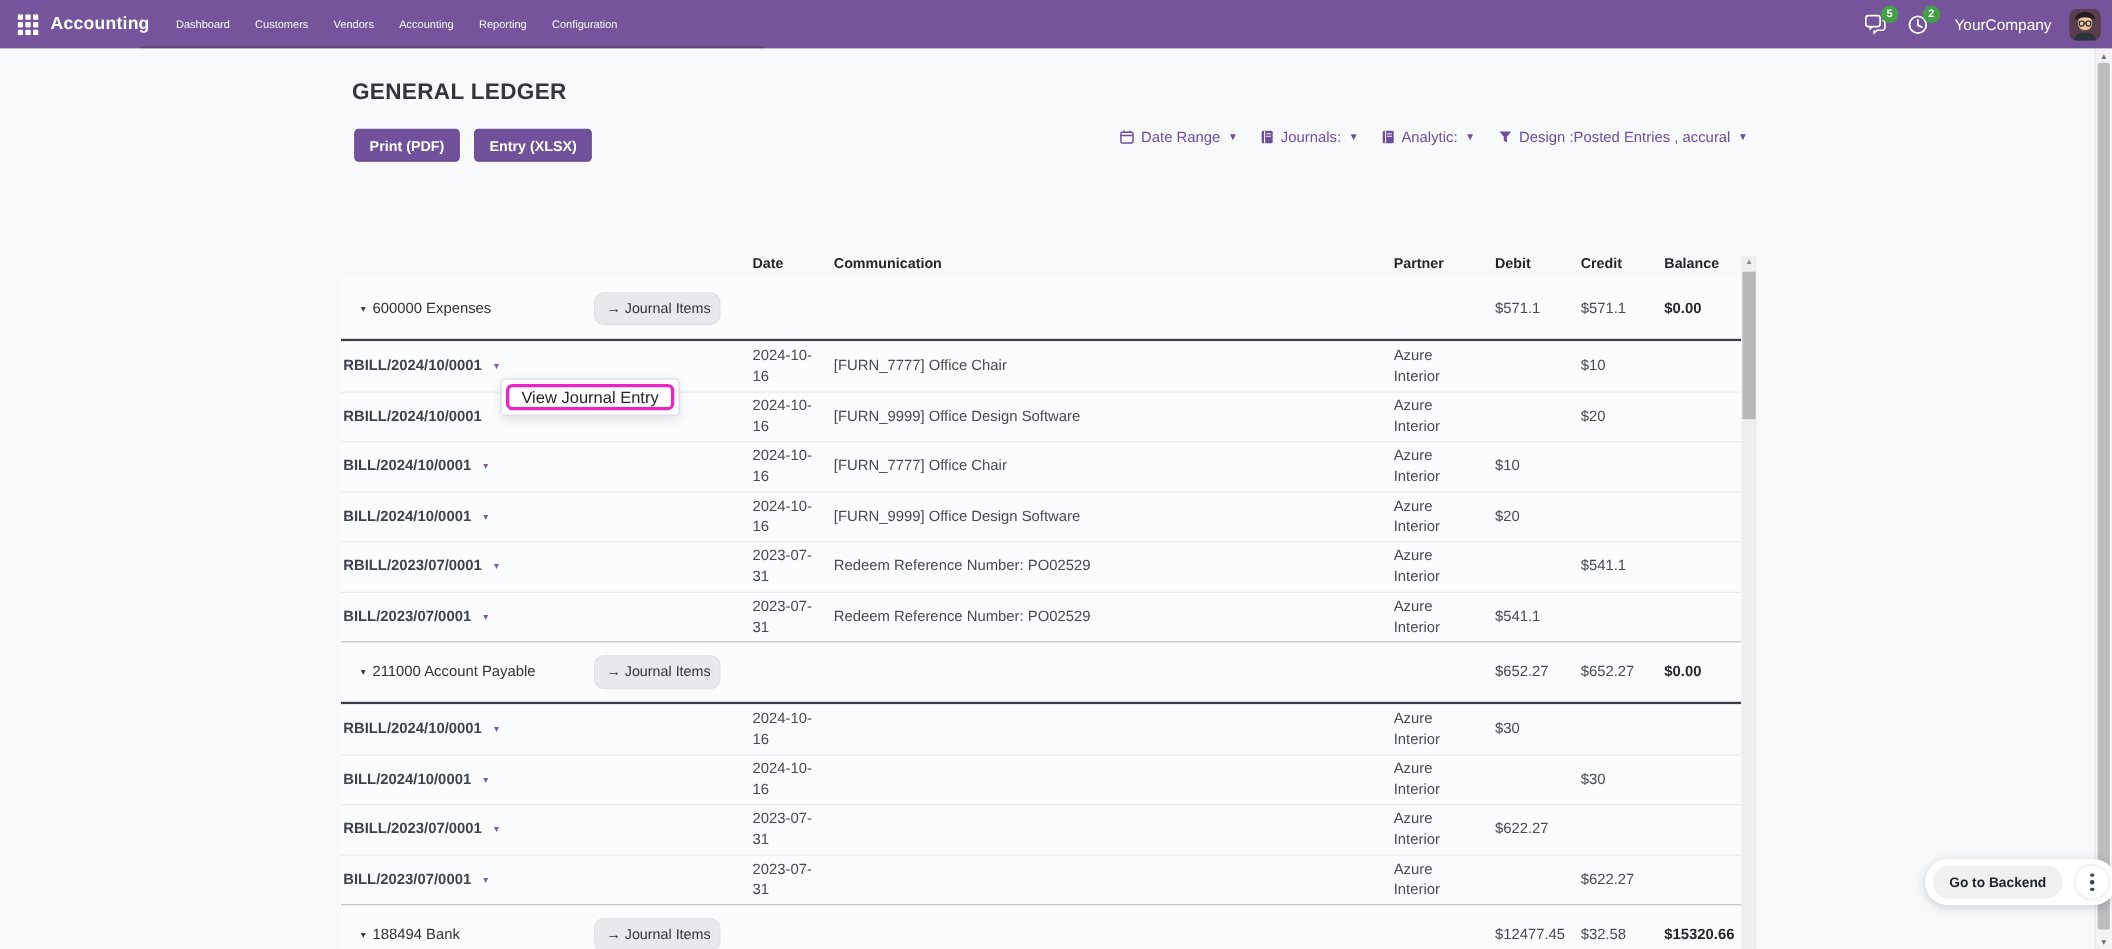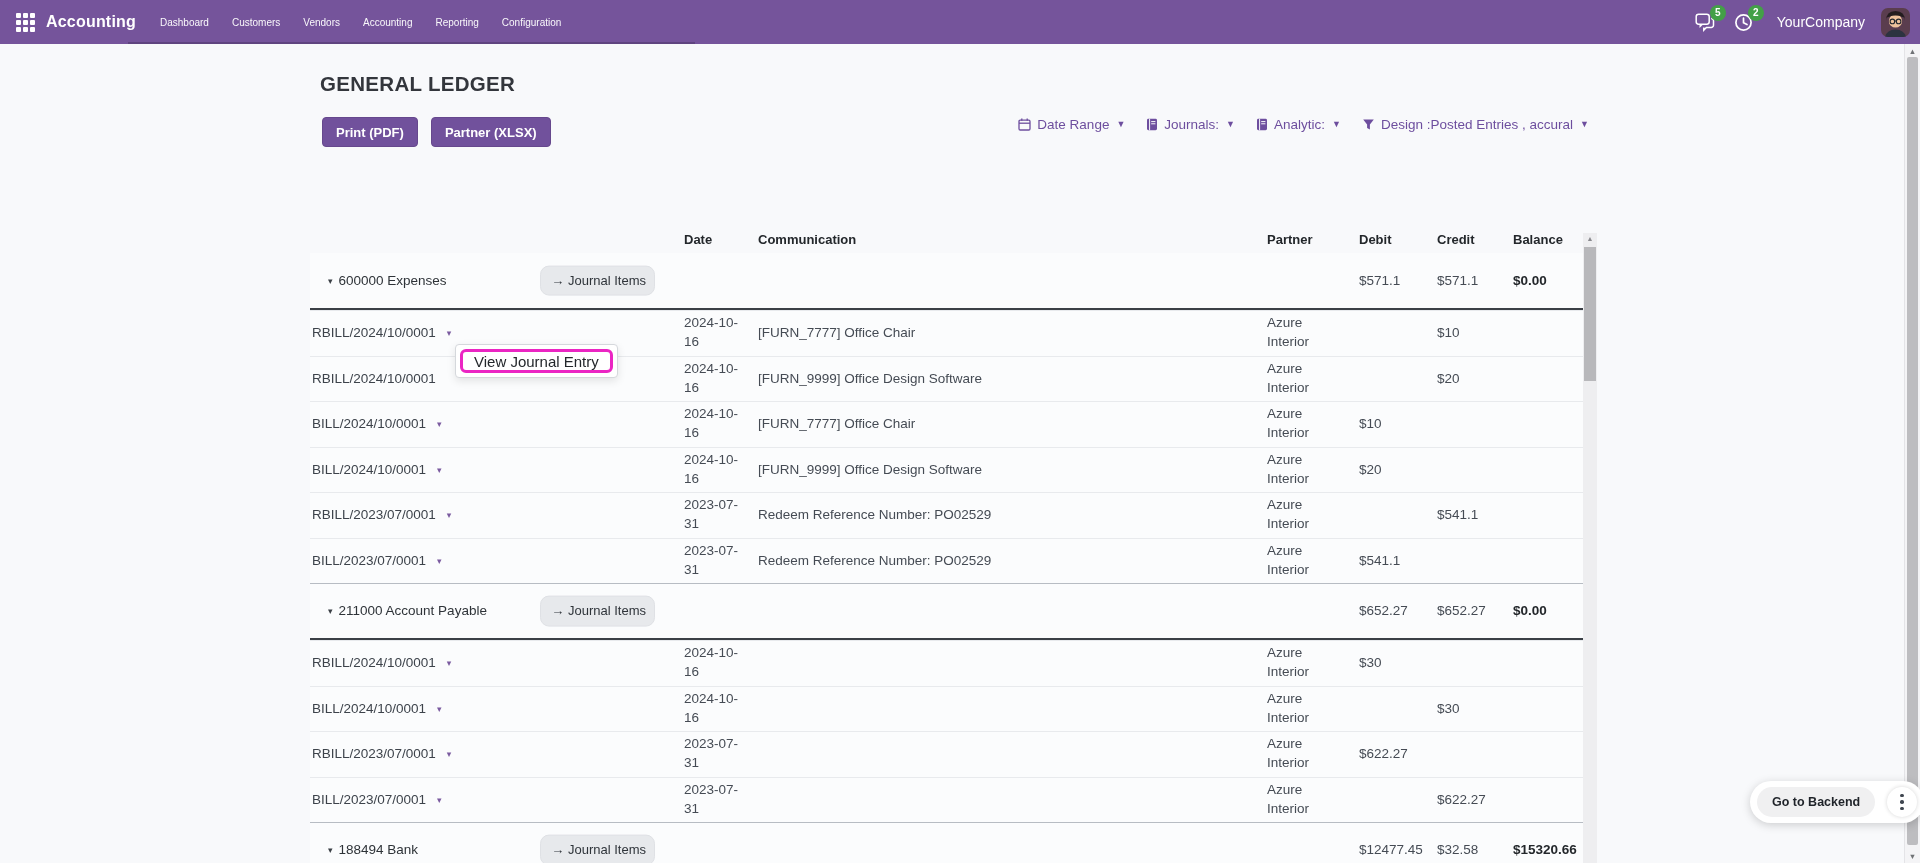--- a/index.html
+++ b/index.html
@@ -50,21 +50,21 @@
   .trow { position:relative; width:100%; background:#fbfcfd; }
   .trow.section { height:57px; border-bottom:2px solid #3b4046; }
   .trow.section:not(.first) { border-top:1px solid #b7bcc3; }
   .trow.line { height:45.5px; border-top:1px solid #e8eaed; }
   .trow.line:first-child { border-top:none; }
 
   .cell { position:absolute; top:50%; transform:translateY(-50%); font-size:13.5px;
     color:#454b54; line-height:1.4; }
   .c-seclabel { left:18px; display:flex; align-items:center; gap:6px; color:#2e3338; }
   .sec-caret { font-size:9px; color:#3a3f45; }
-  .c-linelabel { left:2px; display:flex; align-items:center; gap:11px; color:#3d434b; cursor:pointer; }
+  .c-linelabel { left:2px; display:flex; align-items:center; gap:11px; color:#3d434b; cursor:pointer;font-weight:bold; }
   .line-caret { font-size:9px; color:#7b5ba0; }
   .c-btn { left:230px; width:115px; }
   .ji-btn { width:100%; background:#e7e9ec; border:1px solid #dfe1e5; border-radius:9px;
     padding:5px 8px; font-size:13px; color:#2f343a; line-height:1.45; cursor:pointer;
     text-align:right; font-family:inherit; }
   .ji-arrow { font-weight:700; }
   .c-date    { left:374px; width:62px; }
   .c-comm    { left:448px; width:480px; white-space:nowrap; }
   .c-partner { left:957px; width:80px; }
   .c-debit   { left:1049px; width:74px; }
@@ -167,21 +167,21 @@
     </div>
   </div>
 </nav>
 
 <div class="main">
 
   <h1 class="page-title">GENERAL LEDGER</h1>
 
   <div class="actions">
     <button class="btn-primary">Print (PDF)</button>
-    <button class="btn-primary">Partner (XLSX)</button>
+    <button class="btn-primary">Entry (XLSX)</button>
   </div>
 
   <div class="filters">
     <div class="fgroup">
       <svg width="13" height="13" viewBox="0 0 13 13">
         <rect x="1" y="2.2" width="11" height="9.8" rx="1.2" fill="none" stroke="#6D4E9E" stroke-width="1.3"></rect>
         <line x1="1" y1="5.2" x2="12" y2="5.2" stroke="#6D4E9E" stroke-width="1.3"></line>
         <line x1="3.8" y1="0.6" x2="3.8" y2="2.8" stroke="#6D4E9E" stroke-width="1.3"></line>
         <line x1="9.2" y1="0.6" x2="9.2" y2="2.8" stroke="#6D4E9E" stroke-width="1.3"></line>
       </svg>

